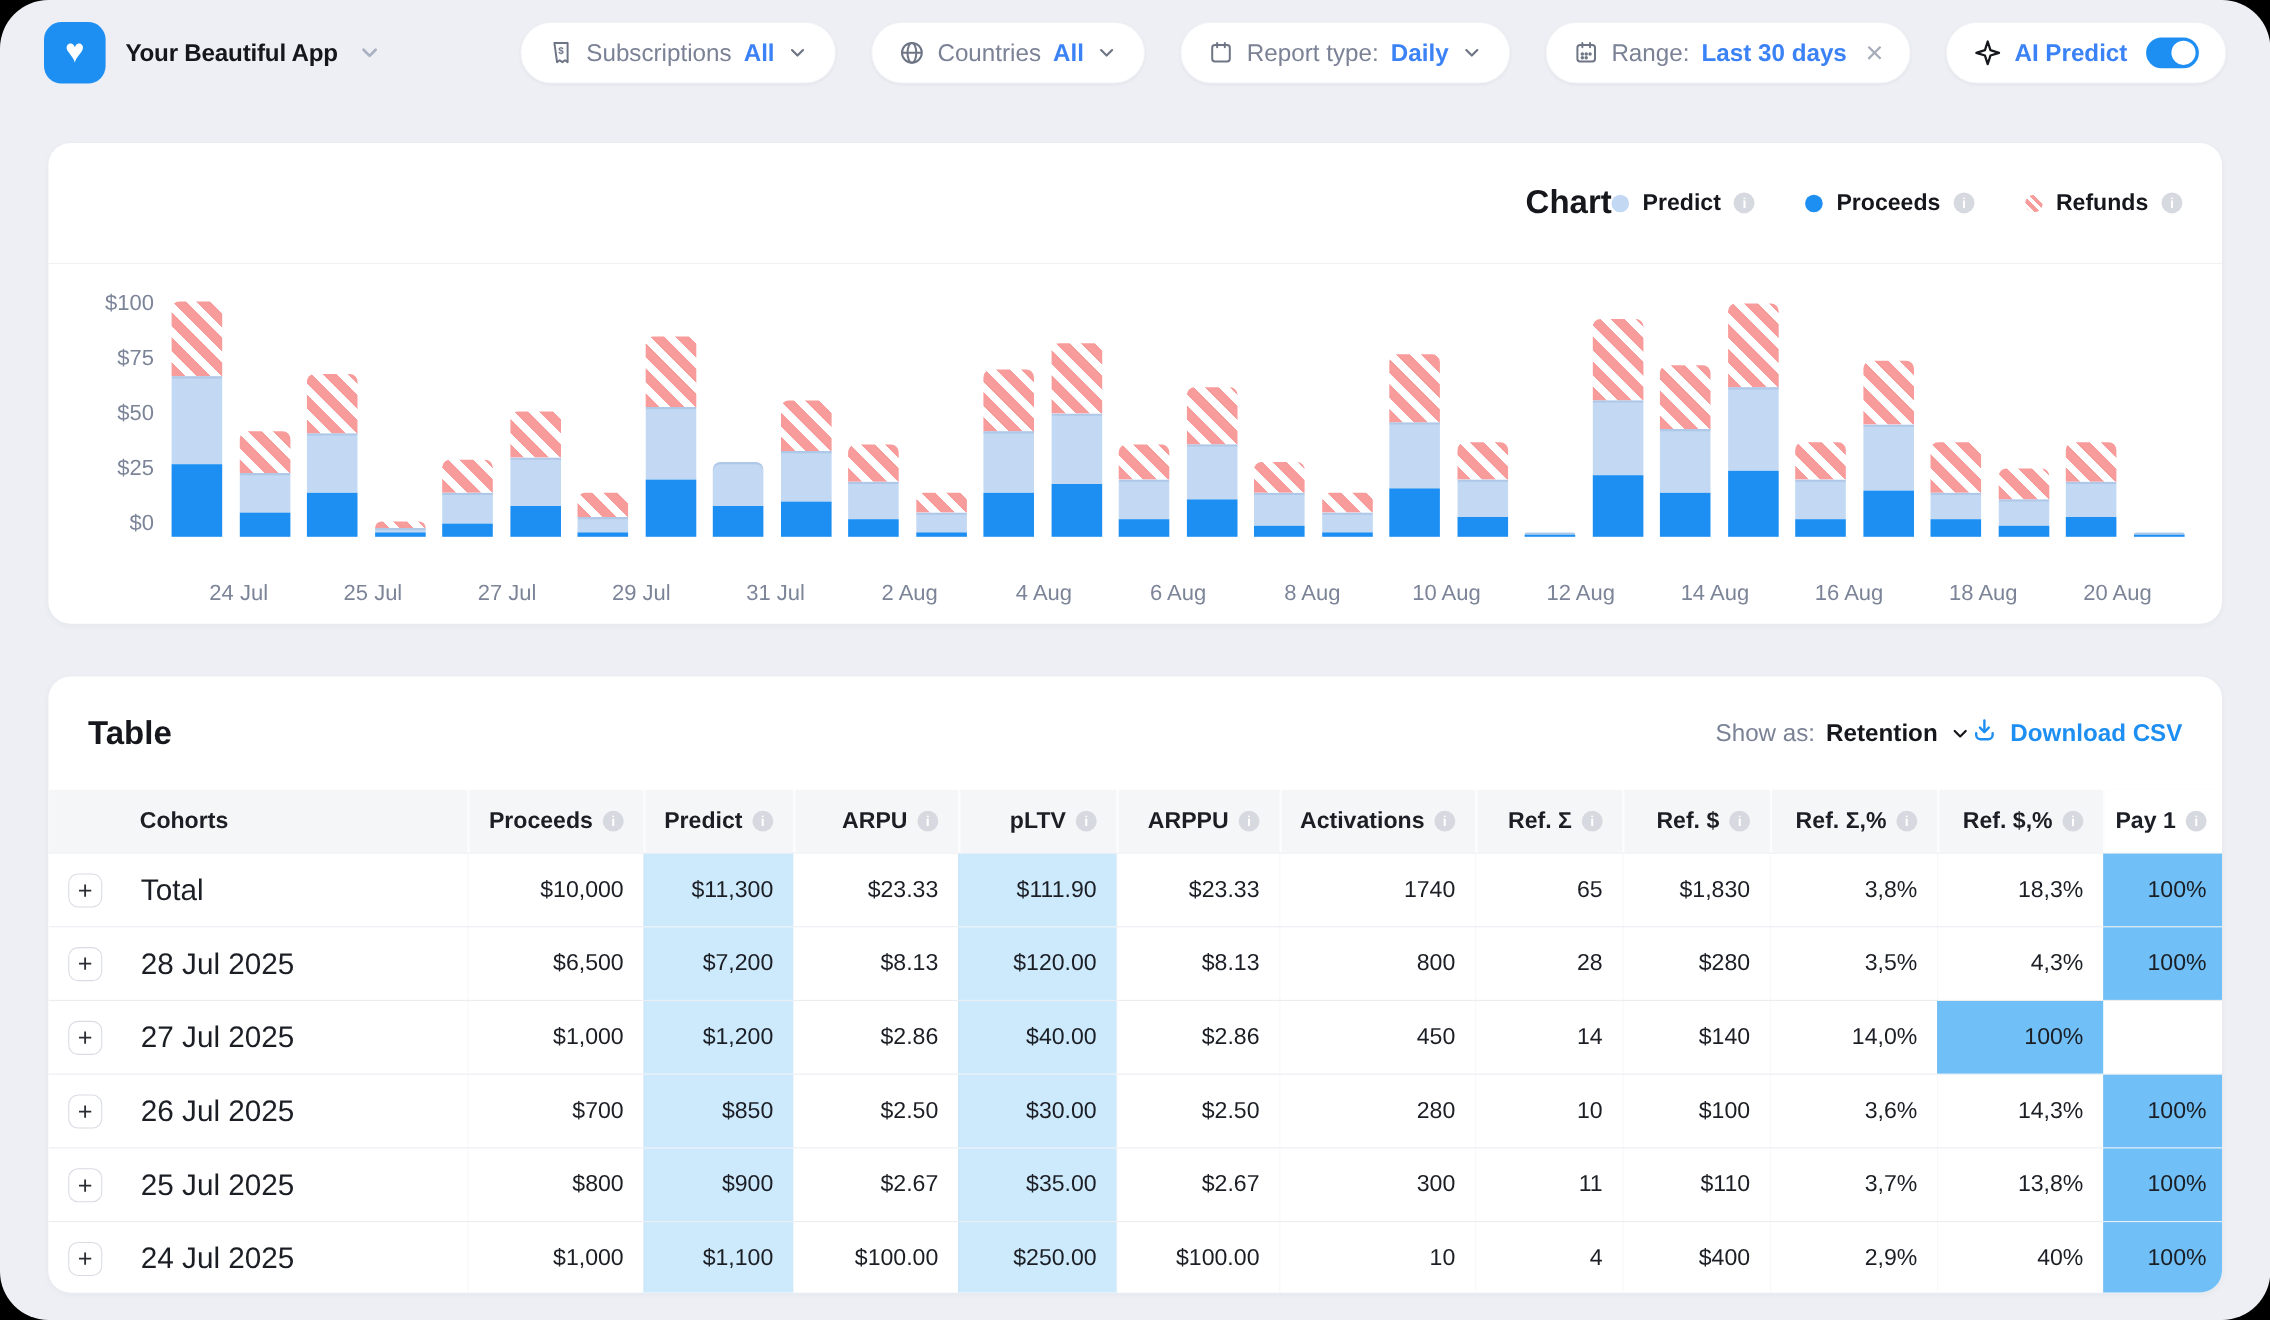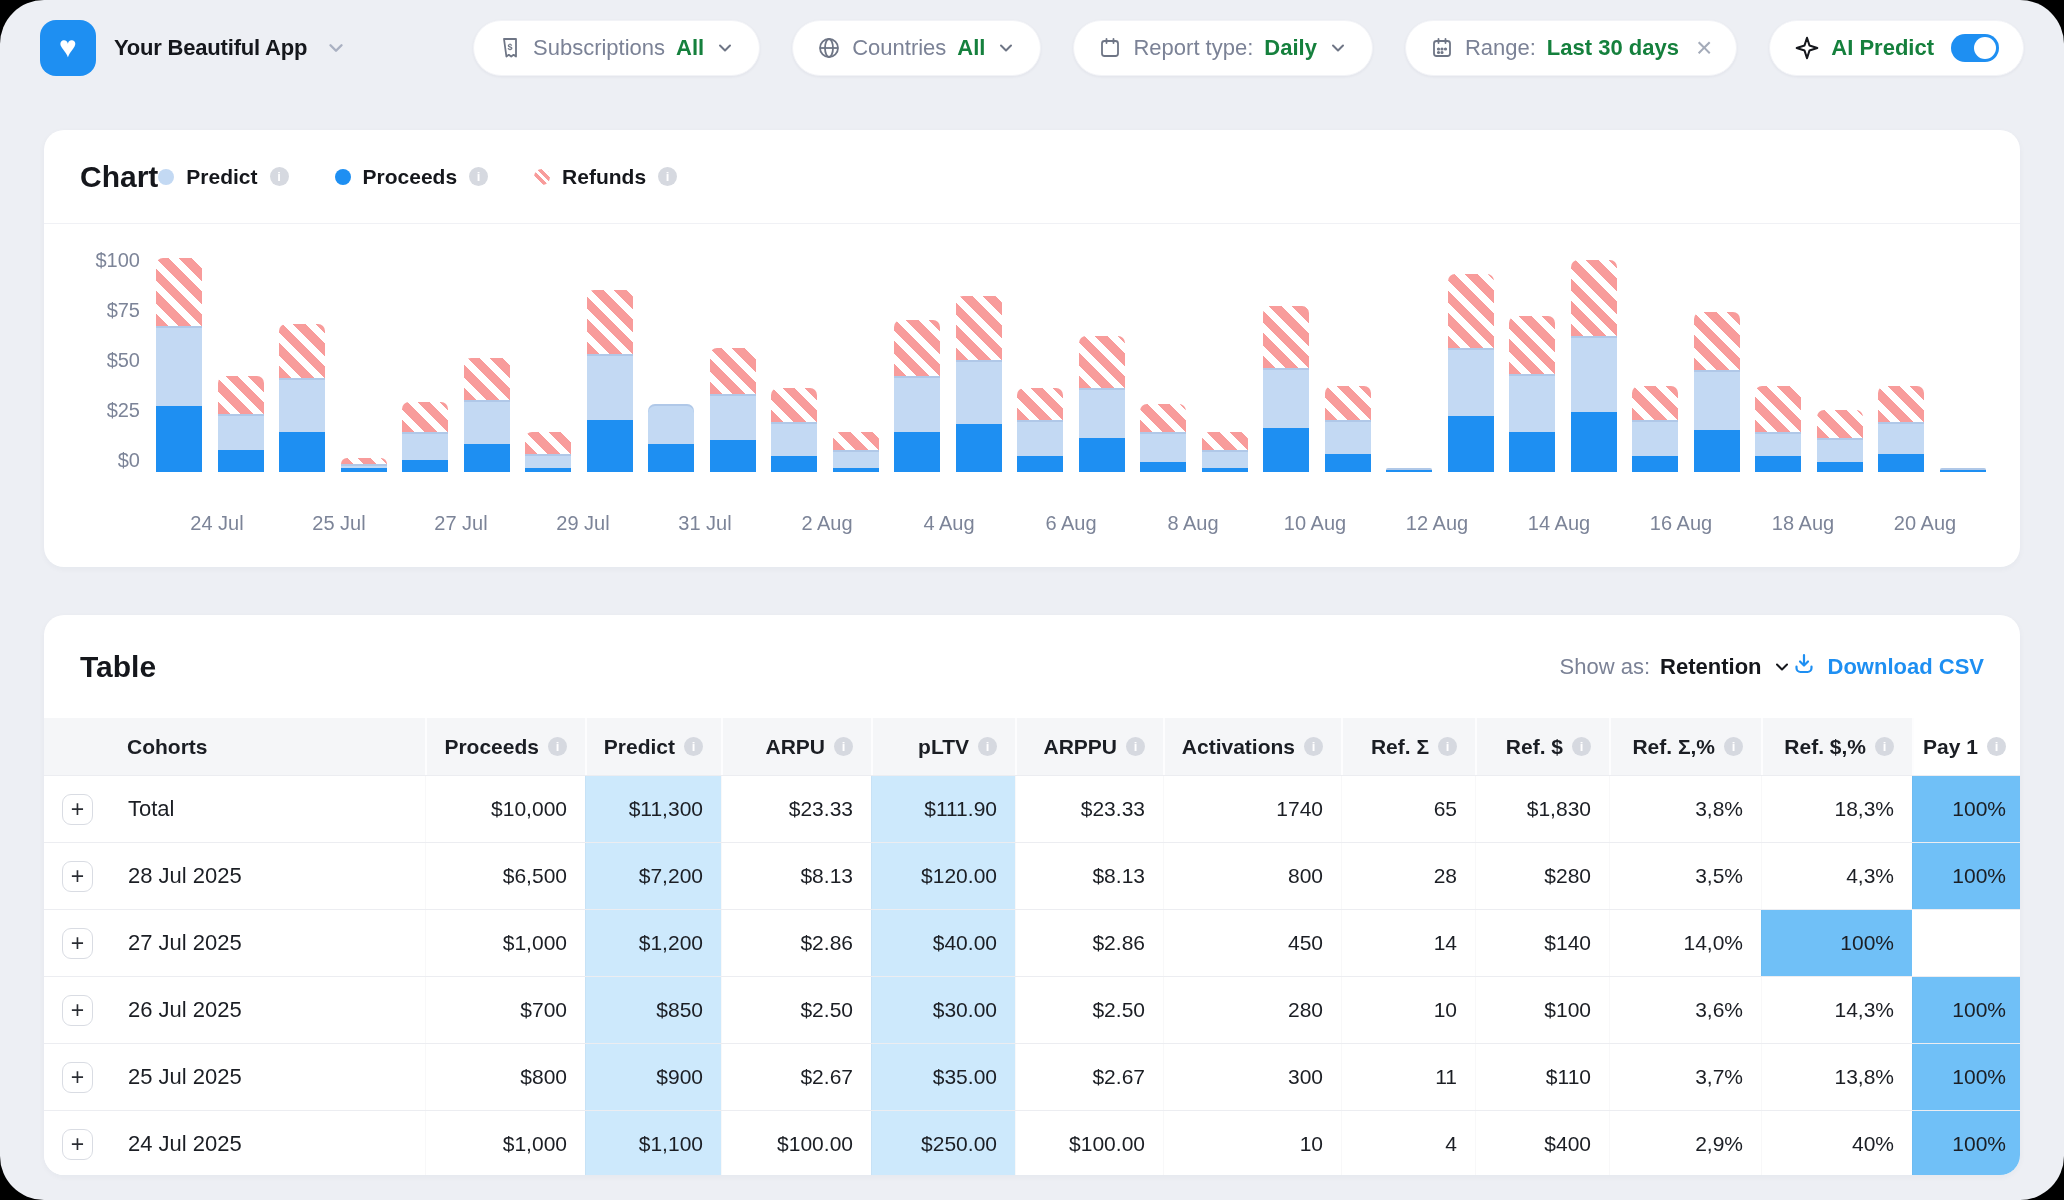--- a/index.html
+++ b/index.html
@@ -10,29 +10,29 @@
   .topbar { height:130px; display:flex; align-items:flex-start; padding:20px 40px 0 40px; }
   .app-switcher { display:flex; align-items:center; gap:18px; height:56px; cursor:pointer; }
   .logo { width:56px; height:56px; border-radius:16px; background:#1e8ff2; display:flex; align-items:center; justify-content:center; }
   .logo span { color:#fff; font-size:30px; line-height:1; transform:translateY(-1px); }
   .app-title { font-size:22px; font-weight:700; color:#15171c; letter-spacing:-.2px; }
   .chev svg, .chev-dark svg { display:block; }
   .filters { display:flex; gap:32px; margin-left:auto; }
   .pill { height:56px; background:#fff; border-radius:28px; display:flex; align-items:center; gap:11px; padding:0 24px; box-shadow:0 1px 3px rgba(30,40,70,.06); border:1px solid #f2f3f7; cursor:pointer; white-space:nowrap; }
   .picon { display:flex; align-items:center; }
   .plabel { font-size:22px; color:#7b8296; }
-  .pvalue { font-size:22px; font-weight:700; color:#15803d; }
+  .pvalue { font-size:22px; font-weight:700; color:#3b82f6; }
   .pclose { font-size:28px; color:#a4abb9; margin-left:6px; line-height:1; }
   .toggle { width:48px; height:28px; border-radius:14px; background:#1e8ff2; position:relative; margin-left:6px; }
   .toggle .knob { position:absolute; top:3px; right:3px; width:22px; height:22px; border-radius:50%; background:#fff; }
 
   
   .card { background:#fff; border-radius:20px; margin:0 44px; box-shadow:0 2px 6px rgba(30,40,70,.04); }
   .chart-card { height:437px; }
-  .card-head { height:94px; display:flex; align-items:center; justify-content:flex-start; padding:0 36px 0 36px; }
+  .card-head { height:110px; display:flex; align-items:center; justify-content:flex-end; padding:0 36px 0 36px; }
   .chart-card .card-head { border-bottom:1px solid #f0f1f5; }
   .card-title { font-size:30px; font-weight:700; color:#15171c; }
 
   .legend { display:flex; align-items:center; gap:46px; }
   .legend-item { display:flex; align-items:center; gap:12px; cursor:pointer; }
   .legend-name { font-size:21px; font-weight:700; color:#15171c; }
   .sw { width:16px; height:16px; border-radius:50%; }
   .sw-predict { background:#c3d9f3; }
   .sw-proceeds { background:#1e8ff2; }
   .sw-refunds { background:repeating-linear-gradient(45deg,#f89c9b 0 3.5px,#ffffff 3.5px 6.5px); }
@@ -65,21 +65,21 @@
   .thead { background:#f5f6f8; height:57px; }
   .th { display:flex; align-items:center; justify-content:flex-end; gap:9px; padding-right:18px; font-size:21px; font-weight:700; color:#1b1e24; border-left:2px solid #fdfdfe; }
   .th:first-child { justify-content:flex-start; padding-left:83px; border-left:none; }
   .th.pay-h { background:#fff; }
   .tr { height:67px; border-top:1px solid #ecedf1; background:#fff; }
   .td { display:flex; align-items:center; justify-content:flex-end; padding-right:18px; font-size:21px; color:#1b1e24; border-left:1px solid rgba(20,30,60,.03); }
   .td:first-child { justify-content:flex-start; padding-left:18px; border-left:none; gap:35px; }
   .td.hl  { background:#cde9fc; }
   .td.pay { background:#70c0f7; font-weight:500; }
   .plus { width:31px; height:31px; border:1.5px solid #d9dce3; border-radius:9px; background:#fff; color:#2a2d33; font-size:23px; line-height:27px; text-align:center; cursor:pointer; flex:0 0 auto; }
-  .cohort-label { font-size:22px; color:#1b1e24; }
+  .cohort-label { font-size:27px; color:#1b1e24; }
 </style>
 </head>
 <body>
 
 <div class="screen">
 
   <header class="topbar">
     <div class="app-switcher">
       <div class="logo">
           <span>♥</span>

